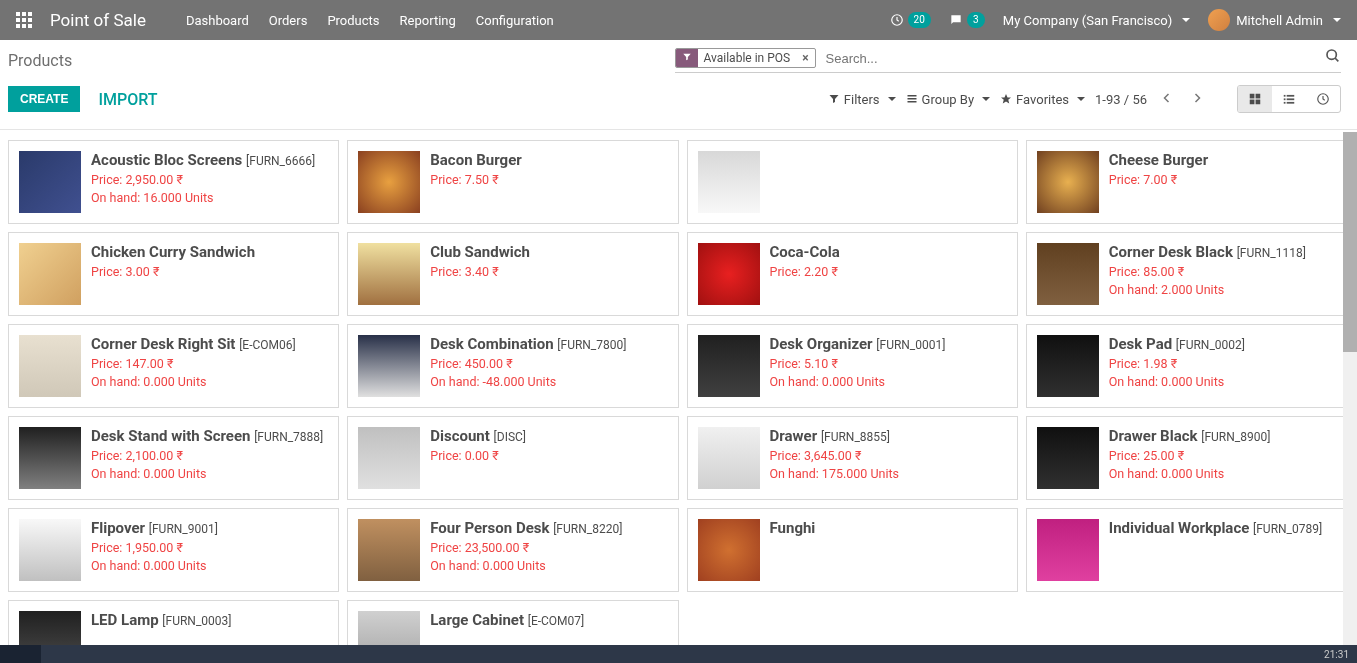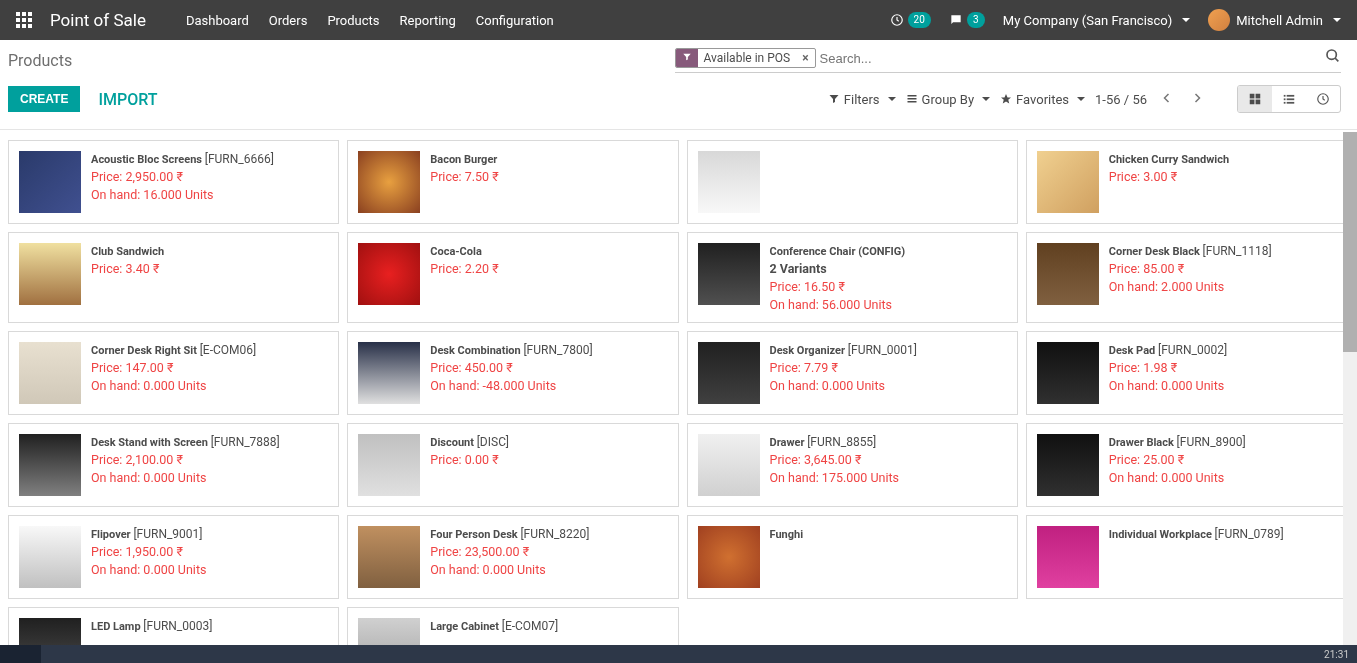--- a/index.html
+++ b/index.html
@@ -1,19 +1,19 @@
 <!DOCTYPE html>
 <html><head>
   <meta charset="utf-8">
   <style>
     * { box-sizing: border-box; margin: 0; padding: 0; }
     body { font-family: -apple-system, BlinkMacSystemFont, "Segoe UI", Roboto, sans-serif; font-size: 13px; color: #4c4c4c; background: #fff; overflow-x: hidden; }
     
     .navbar {
-      background: #404040;
+      background: #737373;
       color: #fff;
       display: flex;
       align-items: center;
       height: 40px;
       padding: 0 16px;
     }
     .apps-icon { display:inline-block; width:16px; height:16px; margin-right:18px; cursor:pointer; }
     .apps-icon svg { display:block; }
     .brand { font-size: 17px; font-weight: 400; margin-right: 40px; }
     .nav-links { display:flex; gap: 20px; }
@@ -21,21 +21,21 @@
     .nav-right { margin-left:auto; display:flex; align-items:center; gap:18px; }
     .badge-pill { display:flex; align-items:center; gap:4px; cursor:pointer; position:relative; }
     .badge-count { background:#00a09d; color:#fff; border-radius:9px; padding:0 6px; font-size:10px; line-height:16px; min-width:18px; text-align:center; }
     .company-sel, .user-sel { display:flex; align-items:center; gap:6px; cursor:pointer; font-size:13px; }
     .avatar { width:22px; height:22px; border-radius:50%; background:linear-gradient(135deg,#f0a050,#d08040); }
     .caret-down::after { content:""; display:inline-block; border-left:4px solid transparent; border-right:4px solid transparent; border-top:4px solid #fff; margin-left:4px; vertical-align:middle; }
     
     .control-panel { padding:8px 16px 0 8px; }
     .cp-row1 { display:flex; align-items:center; }
     .breadcrumb { font-size:16px; color:#6f6f6f; }
-    .search-area { margin-left:auto; display:flex; gap:0; width:50%; border-bottom:1px solid #ccc; padding-bottom:4px; }
+    .search-area { margin-left:auto; display:flex; gap:6px; width:50%; border-bottom:1px solid #ccc; padding-bottom:4px; }
     .facet { display:inline-flex; align-items:center; border:1px solid #999; border-radius:2px; overflow:hidden; font-size:12px; }
     .facet-icon { background:#875a7b; color:#fff; padding:2px 6px; }
     .facet-label { padding:2px 6px; }
     .facet-remove { padding:2px 6px; cursor:pointer; color:#666; font-weight:bold; }
     .search-input { border:none; outline:none; font-size:13px; padding:2px 4px; flex:1; }
     .cp-row2 { display:flex; align-items:center; padding:12px 0; }
     .cp-left { display:flex; gap:18px; align-items:center; }
     .btn-create { background:#00a09d; color:#fff; border:none; padding:6px 12px; font-weight:bold; font-size:12px; cursor:pointer; }
     .btn-import { color:#00a09d; font-size:16px; cursor:pointer; font-weight:500; }
     .cp-right { margin-left:auto; display:flex; align-items:center; gap:10px; }
@@ -47,21 +47,21 @@
     .view-switcher { display:flex; border:1px solid #ccc; border-radius:3px; overflow:hidden; margin-left:20px;}
     .view-btn { padding:6px 10px; cursor:pointer; display:flex; align-items:center; color:#555;}
     .view-btn.active { background:#e9e9e9; }
     .hr-sep { border:none; border-top:1px solid #e5e5e5; margin-top:4px; }
 
     .kanban { padding:10px 0 10px 8px; display:grid; grid-template-columns:repeat(4, 1fr); gap:8px; max-height:520px; overflow-y:auto; }
     .card { border:1px solid #d9d9d9; background:#fff; padding:10px; display:flex; gap:10px; min-height:80px; cursor:pointer; }
     .thumb { width:62px; height:62px; background:#f5f5f5; flex-shrink:0; display:flex; align-items:center; justify-content:center; font-size:10px; color:#aaa; position:relative; overflow:hidden; }
     .thumb-inner { position:absolute; inset:0; }
     .card-body { display:flex; flex-direction:column; gap:3px; font-size:12.5px; }
-    .pname { font-weight:bold; font-size:11px; }
+    .pname { font-weight:bold; font-size:15px; }
     .pcode { font-weight:normal; color:#4c4c4c; font-size:12px; }
     .variants { font-weight:bold; }
     .pline { color:#ef4444; }
 
     .taskbar { position:fixed; bottom:0; left:0; right:0; height:18px; background:linear-gradient(90deg, #1a2332 0%, #1a2332 3%, #2d3748 3%, #2d3748 100%); display:flex; align-items:center; padding:0 8px; color:#ccc; font-size:10px;}
     .taskbar-right{margin-left:auto;}
 
     .scrollbar-track { position:absolute; right:0; top:132px; width:14px; bottom:18px; background:#f0f0f0; }
     .scrollbar-thumb { background:#b0b0b0; width:100%; height:220px; }
 
@@ -158,21 +158,21 @@
           </svg>
         <span>Group By</span>
       </div>
       <div class="toolbar-btn toolbar-caret">
         <svg width="12" height="12" viewBox="0 0 24 24" fill="#4c4c4c">
             <path d="M12 2l3 7h7l-5.5 4.5 2 7.5L12 17l-6.5 4 2-7.5L2 9h7z"></path>
           </svg>
         <span>Favorites</span>
       </div>
       <div class="pager-area">
-        <span class="pager-text">1-56 / 56</span>
+        <span class="pager-text">1-93 / 56</span>
         <span class="pager-arrow">
           <svg width="12" height="12" viewBox="0 0 24 24" fill="none" stroke="#777" stroke-width="3">
               <path d="M15 4l-8 8 8 8"></path>
             </svg>
         </span>
         <span class="pager-arrow">
           <svg width="12" height="12" viewBox="0 0 24 24" fill="none" stroke="#777" stroke-width="3">
               <path d="M9 4l8 8-8 8"></path>
             </svg>
         </span>
@@ -228,20 +228,29 @@
         <div class="pline">Price: 7.50 ₹</div>
       </div>
     </div>
     <div class="card">
       <div class="thumb">
         <div class="thumb-inner" style="background: linear-gradient(rgb(216, 216, 216), rgb(248, 248, 248));"></div>
       </div>
     </div>
     <div class="card">
       <div class="thumb">
+        <div class="thumb-inner" style="background: radial-gradient(circle, rgb(232, 176, 80), rgb(112, 64, 32));"></div>
+      </div>
+      <div class="card-body">
+        <div><span class="pname">Cheese Burger </span></div>
+        <div class="pline">Price: 7.00 ₹</div>
+      </div>
+    </div>
+    <div class="card">
+      <div class="thumb">
         <div class="thumb-inner" style="background: linear-gradient(135deg, rgb(240, 208, 144), rgb(208, 160, 96));"></div>
       </div>
       <div class="card-body">
         <div><span class="pname">Chicken Curry Sandwich </span></div>
         <div class="pline">Price: 3.00 ₹</div>
       </div>
     </div>
     <div class="card">
       <div class="thumb">
         <div class="thumb-inner" style="background: linear-gradient(rgb(240, 224, 160), rgb(160, 112, 64));"></div>
@@ -251,31 +260,20 @@
         <div class="pline">Price: 3.40 ₹</div>
       </div>
     </div>
     <div class="card">
       <div class="thumb">
         <div class="thumb-inner" style="background: radial-gradient(circle, rgb(232, 32, 32), rgb(160, 16, 16));"></div>
       </div>
       <div class="card-body">
         <div><span class="pname">Coca-Cola </span></div>
         <div class="pline">Price: 2.20 ₹</div>
-      </div>
-    </div>
-    <div class="card">
-      <div class="thumb">
-        <div class="thumb-inner" style="background: linear-gradient(rgb(32, 32, 32), rgb(80, 80, 80));"></div>
-      </div>
-      <div class="card-body">
-        <div><span class="pname">Conference Chair (CONFIG) </span></div>
-        <div class="variants">2 Variants</div>
-        <div class="pline">Price: 16.50 ₹</div>
-        <div class="pline">On hand: 56.000 Units</div>
       </div>
     </div>
     <div class="card">
       <div class="thumb">
         <div class="thumb-inner" style="background: linear-gradient(rgb(96, 64, 32), rgb(128, 96, 64));"></div>
       </div>
       <div class="card-body">
         <div><span class="pname">Corner Desk Black </span><span class="pcode">[FURN_1118]</span></div>
         <div class="pline">Price: 85.00 ₹</div>
         <div class="pline">On hand: 2.000 Units</div>
@@ -300,21 +298,21 @@
         <div class="pline">Price: 450.00 ₹</div>
         <div class="pline">On hand: -48.000 Units</div>
       </div>
     </div>
     <div class="card">
       <div class="thumb">
         <div class="thumb-inner" style="background: linear-gradient(rgb(32, 32, 32), rgb(64, 64, 64));"></div>
       </div>
       <div class="card-body">
         <div><span class="pname">Desk Organizer </span><span class="pcode">[FURN_0001]</span></div>
-        <div class="pline">Price: 7.79 ₹</div>
+        <div class="pline">Price: 5.10 ₹</div>
         <div class="pline">On hand: 0.000 Units</div>
       </div>
     </div>
     <div class="card">
       <div class="thumb">
         <div class="thumb-inner" style="background: linear-gradient(rgb(16, 16, 16), rgb(48, 48, 48));"></div>
       </div>
       <div class="card-body">
         <div><span class="pname">Desk Pad </span><span class="pcode">[FURN_0002]</span></div>
         <div class="pline">Price: 1.98 ₹</div>

